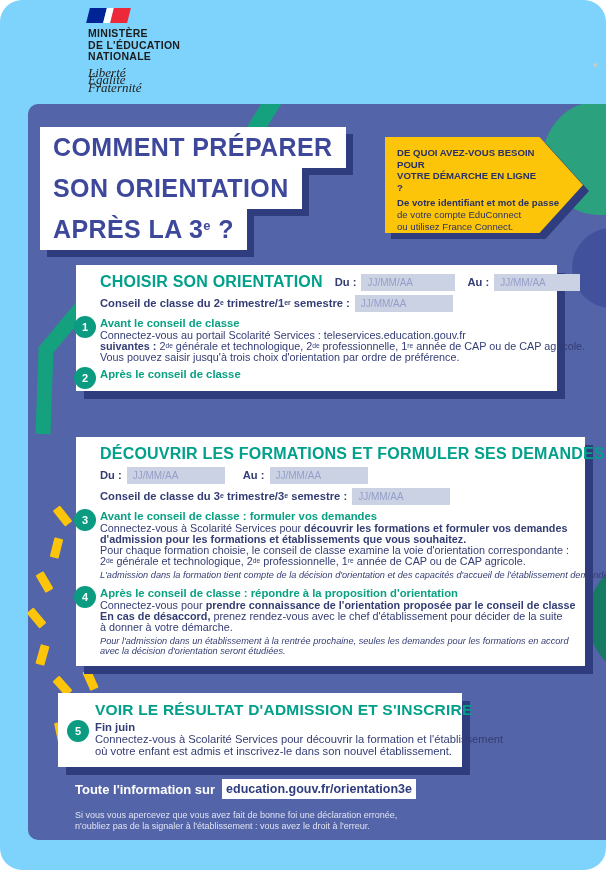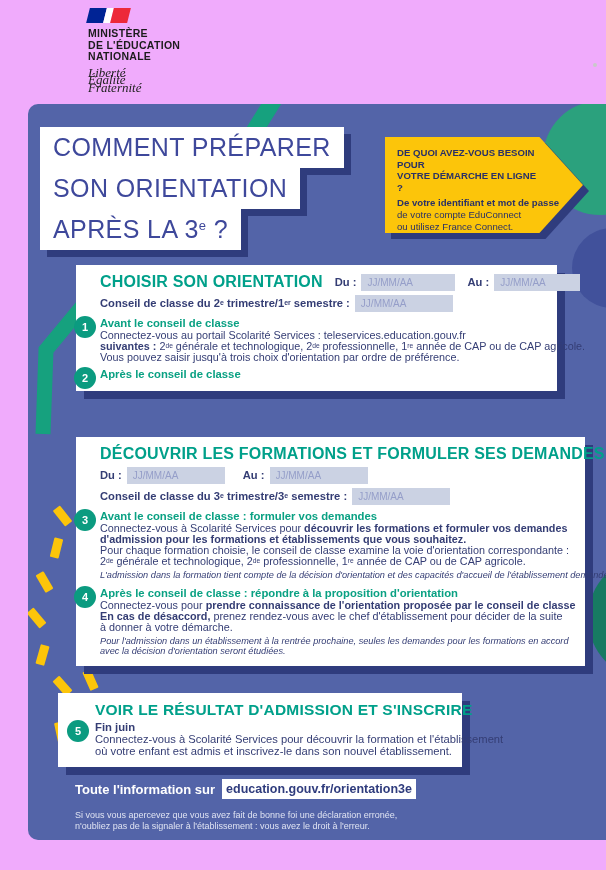--- a/index.html
+++ b/index.html
@@ -1,17 +1,17 @@
 <!DOCTYPE html>
 <html><head>
 <meta charset="utf-8">
 <style>
   html,body{margin:0;padding:0;}
   body{font-family:"Liberation Sans","DejaVu Sans",sans-serif;background:#ffffff;}
-  .page{position:relative;width:606px;height:870px;background:#f0abfc;overflow:hidden;}
+  .page{position:relative;width:606px;height:870px;background:#7dd3fc;overflow:hidden;border-radius:22px;}
 
   
   .logo{position:absolute;left:88px;top:8px;}
   .flag{display:flex;height:15px;margin-bottom:5px;}
   .flag span{display:inline-block;width:17px;height:15px;transform:skewX(-14deg);}
   .flag .f-blue{background:#002395;}
   .flag .f-white{background:#ffffff;width:7px;}
   .flag .f-red{background:#ed2939;}
   .ministry{font-size:10.5px;line-height:11.5px;font-weight:700;color:#1c1c1c;letter-spacing:.3px;}
   .motto{margin-top:6px;font-family:"Liberation Serif","DejaVu Serif",serif;font-style:italic;font-size:13px;line-height:7.6px;color:#222;}
@@ -22,21 +22,21 @@
   .deco{position:absolute;inset:0;z-index:0;pointer-events:none;}
   .circle{position:absolute;border-radius:50%;}
   .c-green{left:515px;top:-3px;width:114px;height:114px;background:#2ba17d;}
   .c-navy{left:544px;top:124px;width:80px;height:80px;background:#41519b;}
   .c-teal{left:560px;top:452px;width:124px;height:124px;background:#177a62;}
   .dash{position:absolute;width:9px;height:20px;background:#fcc50a;border-radius:1px;}
 
   
   .title{position:absolute;left:12px;top:23px;z-index:2;}
   .title-line{width:fit-content;background:#ffffff;box-shadow:7px 7px 0 #2f3c7d;padding:0 13px;height:41px;line-height:41px;
-    font-size:25px;font-weight:400;letter-spacing:.4px;color:#3e489b;white-space:nowrap;text-align:right;}
+    font-size:25px;font-weight:700;letter-spacing:.4px;color:#3e489b;white-space:nowrap;text-align:right;}
   .title-line sup{font-size:13px;top:-8px;}
 
   
   .callout-wrap{position:absolute;left:357px;top:33px;width:198px;height:96px;z-index:3;}
   .callout-shadow{position:absolute;left:6px;top:6px;width:198px;height:96px;background:#2f3c7d;
     clip-path:polygon(0 0,78% 0,100% 50%,78% 100%,0 100%);}
   .callout{position:absolute;left:0;top:0;width:198px;height:96px;background:#fcc50a;
     clip-path:polygon(0 0,78% 0,100% 50%,78% 100%,0 100%);padding:10px 46px 0 12px;box-sizing:border-box;
     color:#2a3166;font-size:9.6px;line-height:11.6px;}
   .callout .co-head{font-weight:700;}

